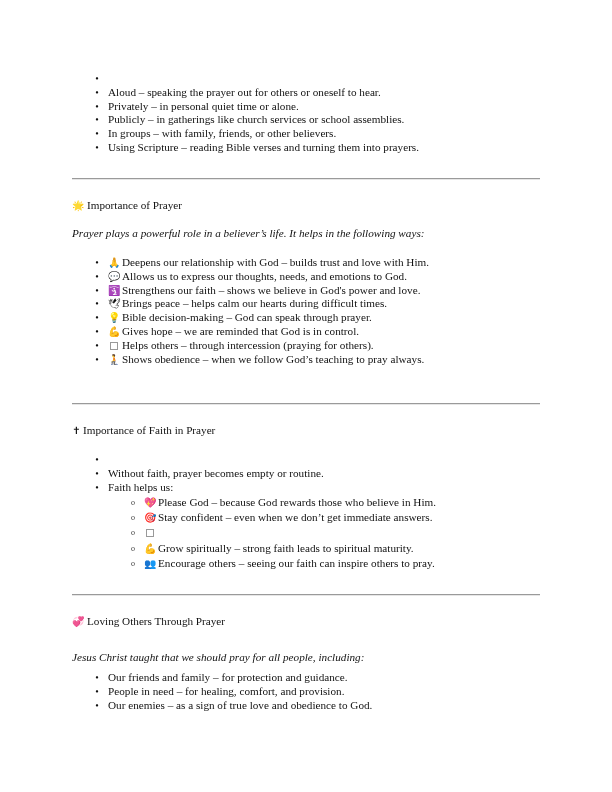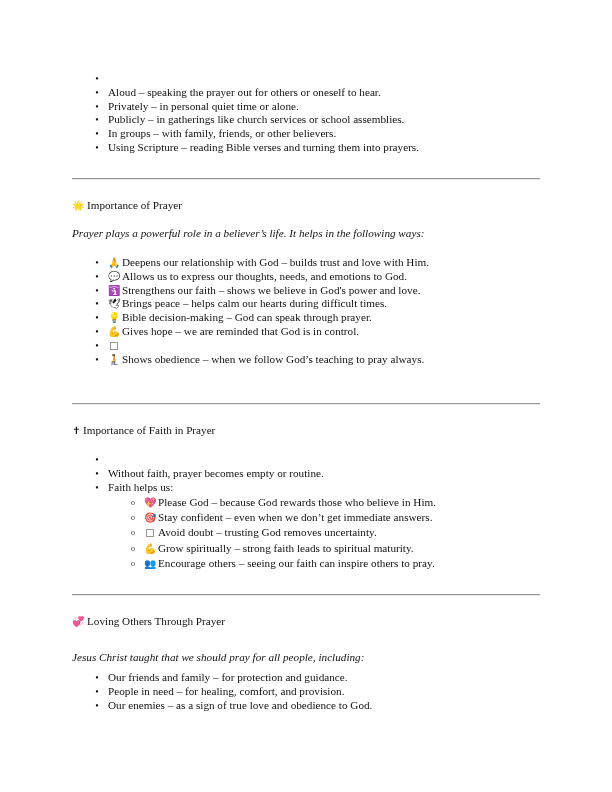--- a/index.html
+++ b/index.html
@@ -108,40 +108,40 @@
   </div>
   <div class="para" style="top:226px;">Prayer plays a powerful role in a believer’s life. It helps in the following ways:</div>
 
   <ul class="list" style="left:108px; top:256px;">
     <li><span class="bullet">•</span><span class="icon faint">🙏</span><span>Deepens our relationship with God – builds trust and love with Him.</span></li>
     <li><span class="bullet">•</span><span class="icon">💬</span><span>Allows us to express our thoughts, needs, and emotions to God.</span></li>
     <li><span class="bullet">•</span><span class="icon">🛐</span><span>Strengthens our faith – shows we believe in God's power and love.</span></li>
     <li><span class="bullet">•</span><span class="icon">🕊</span><span>Brings peace – helps calm our hearts during difficult times.</span></li>
     <li><span class="bullet">•</span><span class="icon">💡</span><span>Bible decision-making – God can speak through prayer.</span></li>
     <li><span class="bullet">•</span><span class="icon">💪</span><span>Gives hope – we are reminded that God is in control.</span></li>
-    <li><span class="bullet">•</span><span class="icon box"></span></li>
+    <li><span class="bullet">•</span><span class="icon box"></span><span>Helps others – through intercession (praying for others).</span></li>
     <li><span class="bullet">•</span><span class="icon">🧎</span><span>Shows obedience – when we follow God’s teaching to pray always.</span></li>
   </ul>
 
   <div class="divider" style="top:403px;"></div>
 
   <div class="heading" style="top:423px;">
     <span class="icon" style="width:8px;">✝</span><span>Importance of Faith in Prayer</span>
   </div>
 
   <ul class="list" style="left:108px; top:453px;">
     <li><span class="bullet">•</span></li>
     <li><span class="bullet">•</span><span>Without faith, prayer becomes empty or routine.</span></li>
     <li><span class="bullet">•</span><span>Faith helps us:</span></li>
   </ul>
 
   <ul class="list sub" style="left:144px; top:495px;">
     <li style="height:15.2px; line-height:15.2px;"><span class="bullet">o</span><span class="icon">💖</span><span>Please God – because God rewards those who believe in Him.</span></li>
     <li style="height:15.2px; line-height:15.2px;"><span class="bullet">o</span><span class="icon">🎯</span><span>Stay confident – even when we don’t get immediate answers.</span></li>
-    <li style="height:15.2px; line-height:15.2px;"><span class="bullet">o</span><span class="icon box"></span><span>Avoid doubt – trusting God removes uncertainty.</span></li>
+    <li style="height:15.2px; line-height:15.2px;"><span class="bullet">o</span><span class="icon box"></span></li>
     <li style="height:15.2px; line-height:15.2px;"><span class="bullet">o</span><span class="icon">💪</span><span>Grow spiritually – strong faith leads to spiritual maturity.</span></li>
     <li style="height:15.2px; line-height:15.2px;"><span class="bullet">o</span><span class="icon">👥</span><span>Encourage others – seeing our faith can inspire others to pray.</span></li>
   </ul>
 
   <div class="divider" style="top:594px;"></div>
 
   <div class="heading" style="top:614px;">
     <span class="icon">💞</span><span>Loving Others Through Prayer</span>
   </div>
   <div class="para" style="top:650px;">Jesus Christ taught that we should pray for all people, including:</div>

